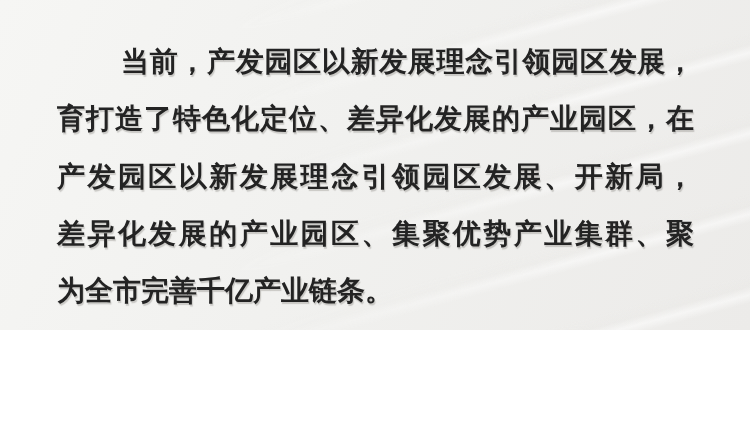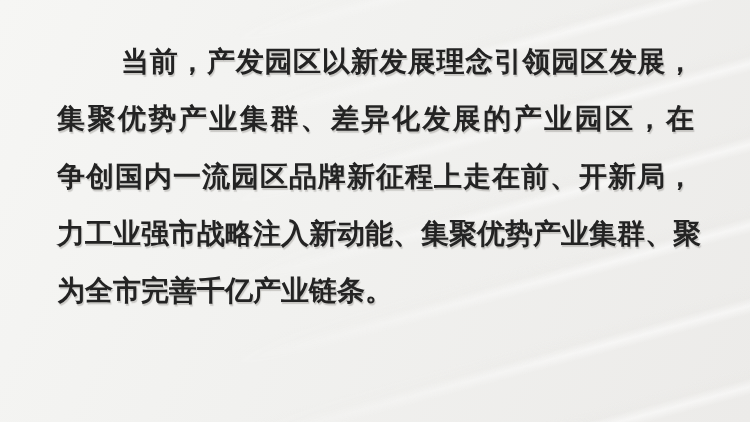--- a/index.html
+++ b/index.html
@@ -2,21 +2,21 @@
 <html><head>
 <meta charset="utf-8">
 <style>
   html, body { margin: 0; padding: 0; }
   body {
     width: 750px; height: 422px; overflow: hidden;
     font-family: "Liberation Sans", sans-serif;
   }
   .slide {
     position: relative;
-    width: 750px; height: 422px;
+    width: 750px; height: 330px;
     background: linear-gradient(115deg, #f6f6f4 0%, #f1f1ef 45%, #ecebe9 100%);
     overflow: hidden;
   }
   
   .streaks {
     position: absolute; top: 0; left: 0; right: 0; bottom: 0;
     background: repeating-linear-gradient(
       345deg,
       rgba(255,255,255,0)   0px,
       rgba(255,255,255,0)   26px,
@@ -49,18 +49,18 @@
   .line.first { text-indent: 64px; }
   .line.last  { text-align-last: left; }
 </style>
 </head>
 <body>
 
 <div class="slide">
   <div class="streaks"></div>
   <div class="textblock">
     <div class="line first">当前，产发园区以新发展理念引领园区发展，</div>
-    <div class="line">集聚优势产业集群、差异化发展的产业园区，在</div>
-    <div class="line">争创国内一流园区品牌新征程上走在前、开新局，</div>
-    <div class="line">力工业强市战略注入新动能、集聚优势产业集群、聚</div>
+    <div class="line">育打造了特色化定位、差异化发展的产业园区，在</div>
+    <div class="line">产发园区以新发展理念引领园区发展、开新局，</div>
+    <div class="line">差异化发展的产业园区、集聚优势产业集群、聚</div>
     <div class="line last">为全市完善千亿产业链条。</div>
   </div>
 </div>
 
 </body></html>

